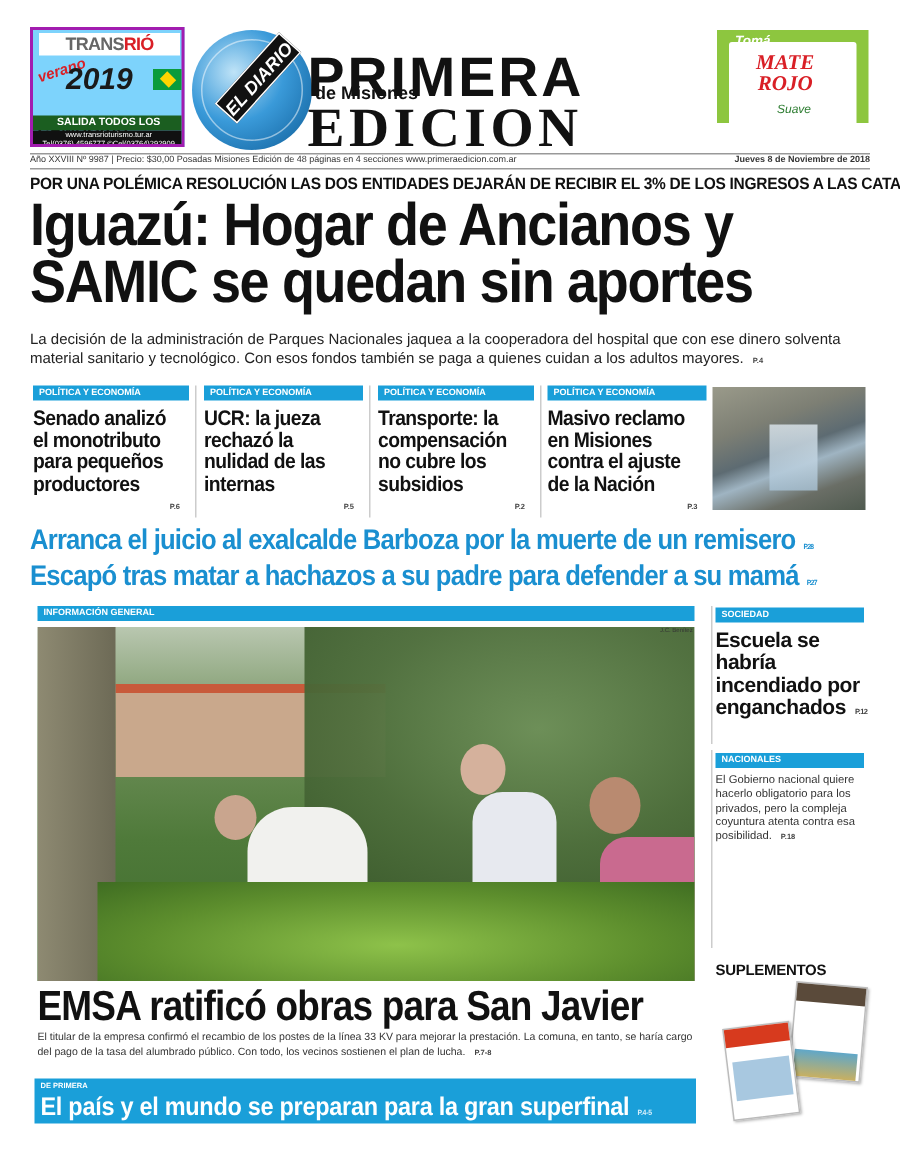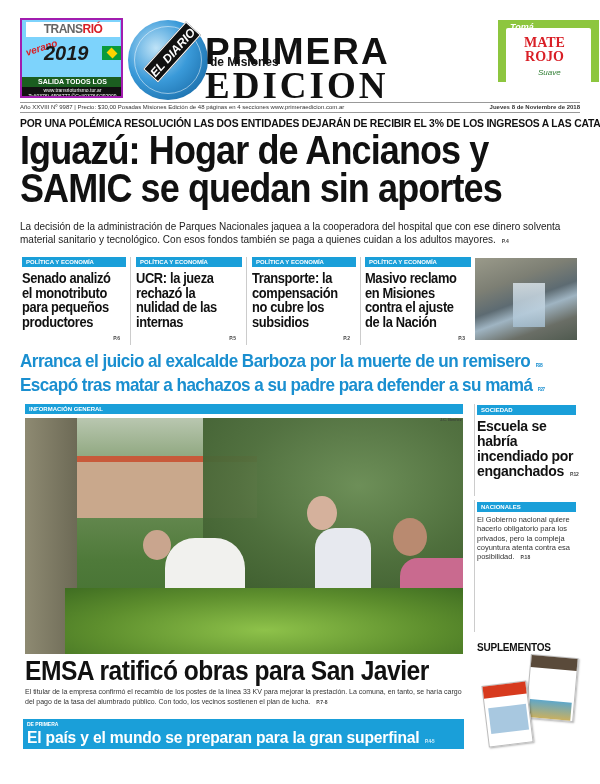--- a/index.html
+++ b/index.html
@@ -32,25 +32,25 @@
     border: 1px solid rgba(255,255,255,0.5); }
   .globe-band { left: 140px; top: 42px; width: 64px; height: 20px; background: #111; color: #fff; font-size: 12px;
     font-weight: bold; text-align: center; line-height: 20px; transform: rotate(-48deg); border: 1px solid #fff; font-style: italic; }
 
   .title-sub { left: 210px; top: 26px; font-size: 12px; font-weight: bold; color: #111; margin-top: 29px; }
   .title-1 { left: 205px; top: 36px; font-family: Liberation Sans, sans-serif; font-size: 37px; font-weight: bold; letter-spacing: 2px;
     line-height: 32px; color: #111; }
   .title-2 { left: 205px; top: 70px; font-family: "Liberation Serif", serif; font-size: 37px; font-weight: bold; letter-spacing: 3px;
     line-height: 32px; color: #111; }
 
-  .ad-right { left: 498px; top: 20px; width: 101px; height: 62px; background: #8dc63f; overflow: hidden; }
+  .ad-right { left: 478px; top: 20px; width: 101px; height: 62px; background: #8dc63f; overflow: hidden; }
   .ad-right .card { position: absolute; left: 8px; top: 8px; width: 85px; height: 58px; background: #fff; border-radius: 2px; }
   .ad-right .toma { position: absolute; left: 12px; top: 2px; font-size: 9px; font-style: italic; font-weight: bold; color: #fff; }
   .ad-right .mate { position: absolute; left: 26px; top: 16px; font-size: 14px; font-weight: bold; color: #d91f26;
-    font-family: "Liberation Serif", serif; line-height: 14px; text-align: center; }
+    font-family: "Liberation Serif", serif; line-height: 14px; text-align: center; font-style: italic; }
   .ad-right .suave { position: absolute; left: 40px; top: 48px; font-size: 8px; font-style: italic; color: #2e7d32; }
   .ad-right .disfruta { position: absolute; left: 0; top: 68px; width: 101px; font-size: 7px; font-style: italic; font-weight: bold;
     color: #fff; text-align: center; }
 
   .info-bar { left: 20px; top: 102px; width: 560px; height: 11px; border-top: 1px solid #999; border-bottom: 1px solid #999;
     font-size: 6px; color: #333; line-height: 9px; }
   .info-bar .left { position: absolute; left: 0; top: 0; }
   .info-bar .right { position: absolute; right: 0; top: 0; font-weight: bold; }
 
   

